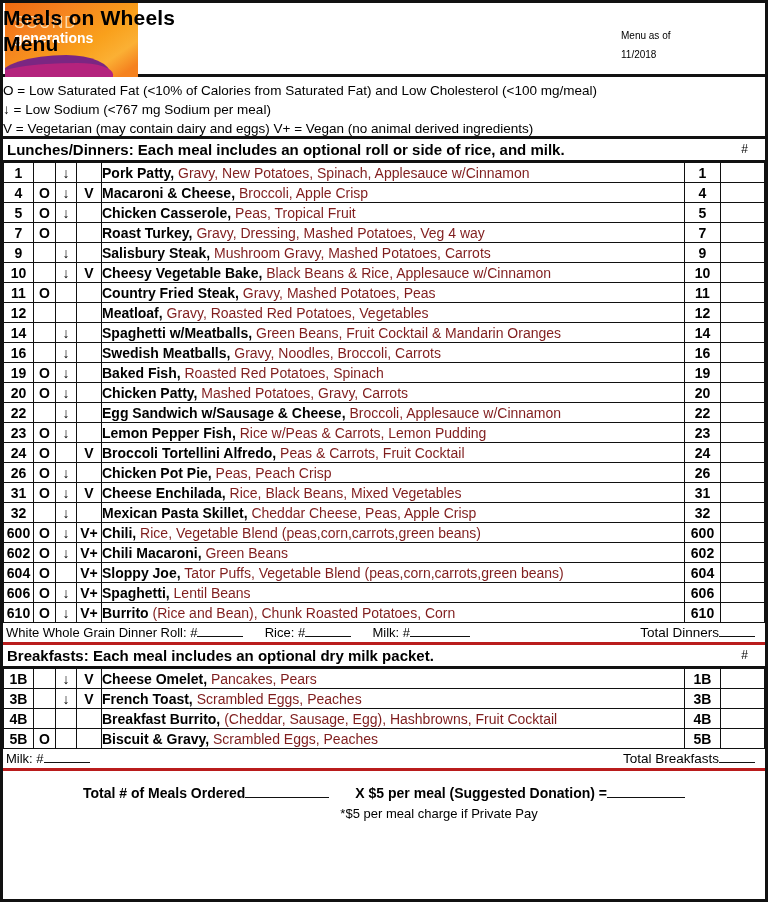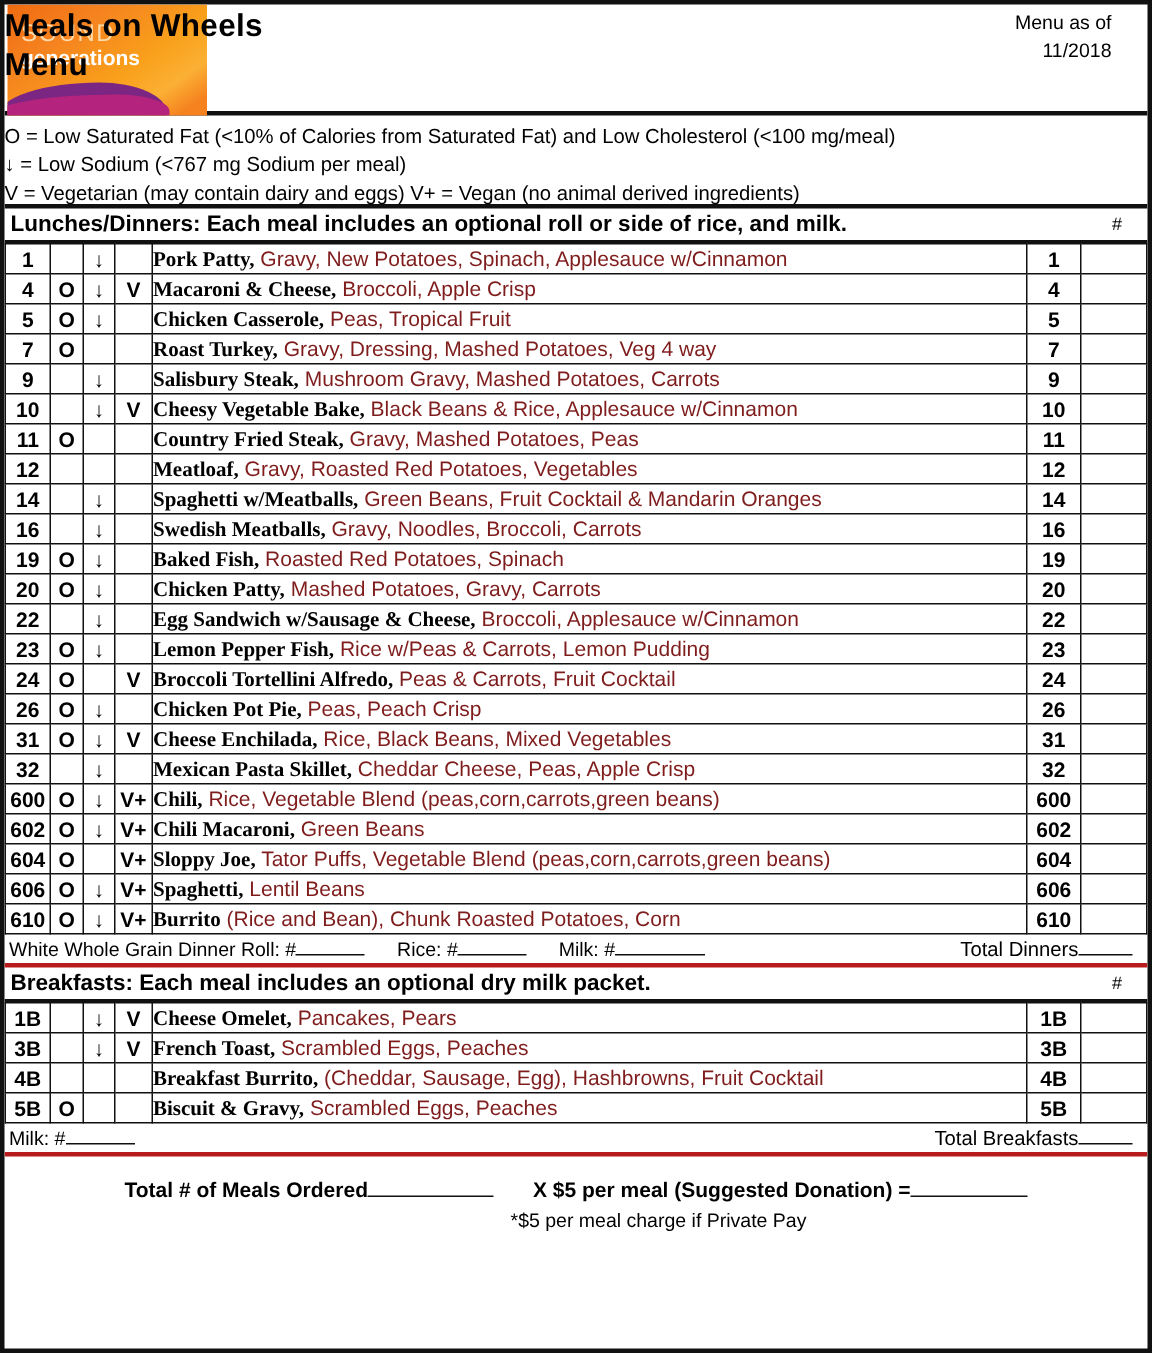--- a/index.html
+++ b/index.html
@@ -53,23 +53,23 @@
     color:#ffffff;font-weight:bold;
   }
   .title{
     position:absolute;left:0;right:0;top:2px;
     text-align:left;
     font-size:21px;font-weight:bold;line-height:26px;
     letter-spacing:0.2px;
   }
   .title .l2{display:block;}
   .asof{
-    position:absolute;right:24px;top:2px;
-    width:120px;text-align:right;
-    font-size:13px;line-height:19px;
+    position:absolute;right:24px;top:23px;
+    width:120px;text-align:left;
+    font-size:10px;line-height:19px;
   }
 
   
   .legend{
     border-bottom:3px solid #111;
     padding:4px 0 5px 0;
     box-sizing:border-box;
     height:62px;
   }
   .legend div{
@@ -107,21 +107,21 @@
     overflow:hidden;
     white-space:nowrap;
   }
   td.c-num{width:30px;text-align:center;font-weight:bold;font-size:14px;border-left:none;}
   td.c-o{width:22px;text-align:center;font-weight:bold;}
   td.c-sod{width:21px;text-align:center;font-weight:bold;font-size:14px;}
   td.c-veg{width:25px;text-align:center;font-weight:bold;font-size:14px;border-right:2px solid #111;}
   td.c-desc{padding-left:4px;border-left:none;}
   td.c-num2{width:36px;text-align:center;font-weight:bold;border-left:2px solid #111;}
   td.c-qty{width:44px;border-right:none;}
-  .dish{font-weight:bold;font-family:Liberation Serif, serif;}
+  .dish{font-weight:bold;}
   .rest{font-weight:normal;color:#7f1d1d;}
 
   
   .totalrow{
     position:relative;
     height:22px;
     border-bottom:3px solid #b91c1c;
     box-sizing:border-box;
     font-size:13px;
     white-space:nowrap;

